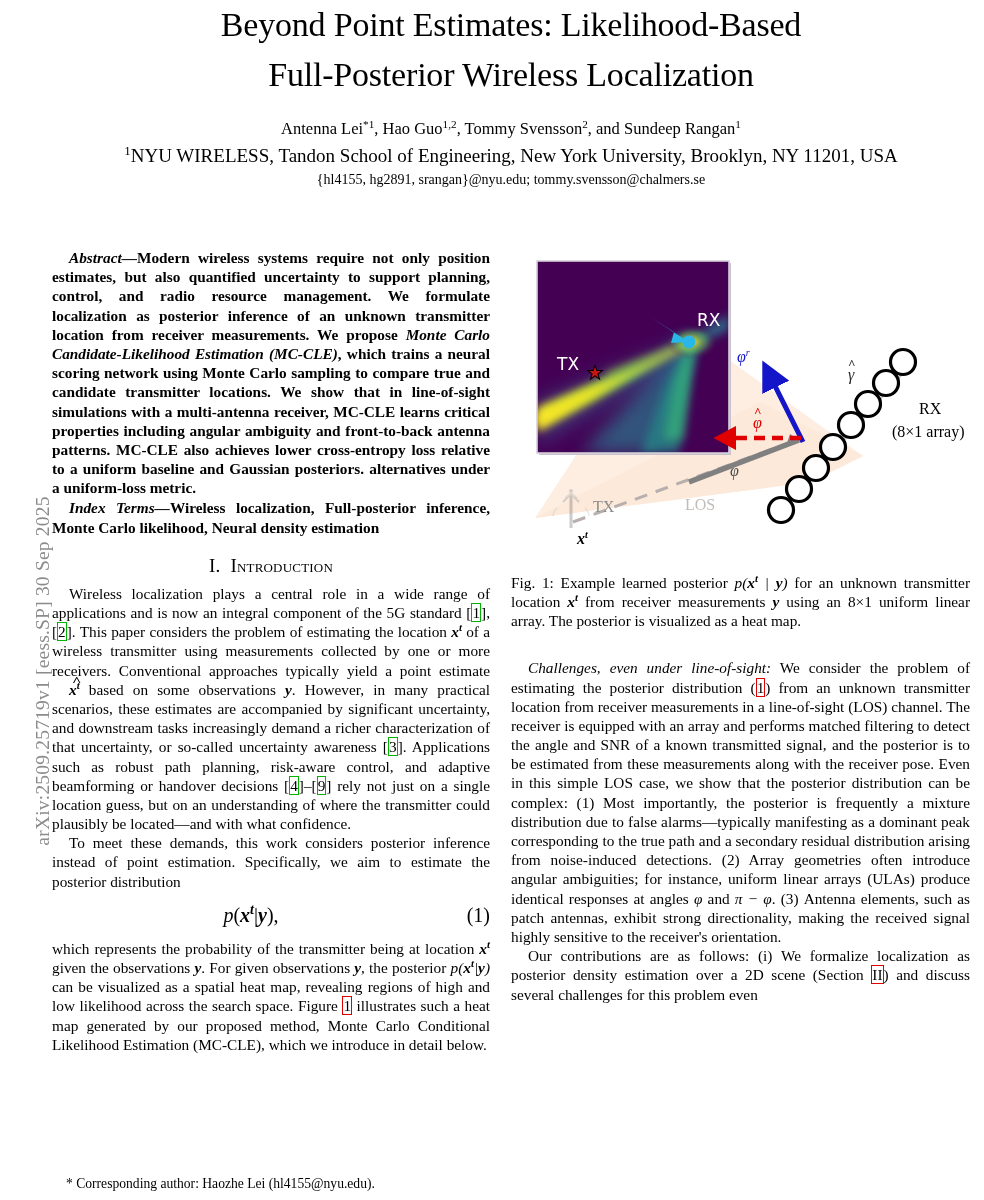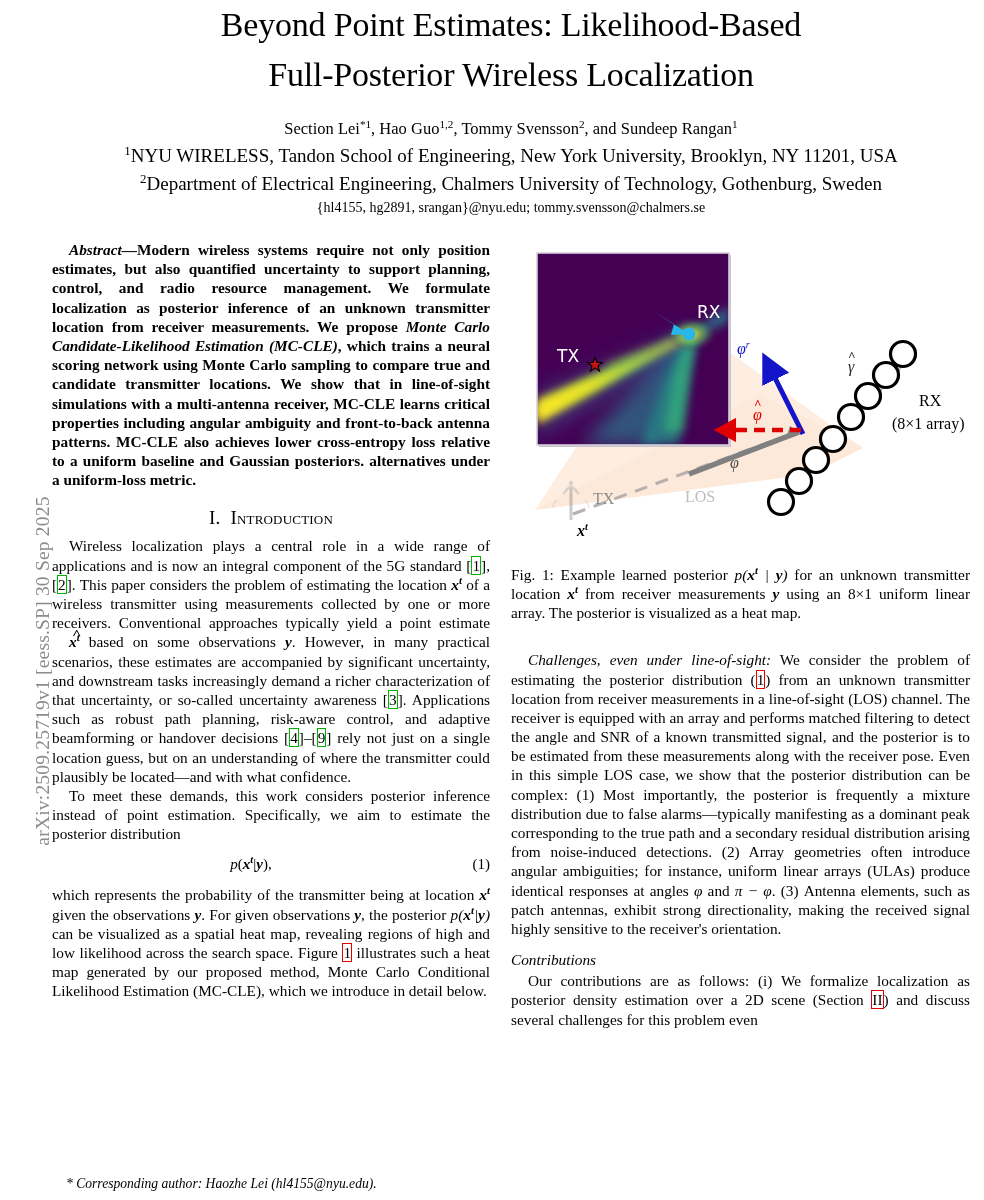--- a/index.html
+++ b/index.html
@@ -56,21 +56,21 @@
     font-size: 16.5px;
     line-height: 1.48;
   }
   #authors-block .aff { font-size: 19px; }
   #authors-block .emails { font-size: 14px; }
   sup { font-size: 0.68em; vertical-align: super; line-height: 0; }
 
   
   #cols {
     position: absolute;
-    left: 52px; top: 240px;
+    left: 52px; top: 248px;
     width: 918px;
     display: flex;
     gap: 21px;
   }
   .col { width: 459px; }
   .col-l { width: 459px; }
   .col-r { width: 459px; }
 
   p {
     margin: 0;
@@ -124,34 +124,34 @@
   }
 
   
   .cite { color: #000; border: 1.1px solid #00b300; padding: 0 0px; line-height: 1; }
   .refbox { color: #000; border: 1.1px solid #e00000; padding: 0 0px; line-height: 1; }
 
   
   .eq-row {
     display: flex; align-items: center;
     margin: 13px 0 12px 0;
-    font-size: 15px;
+    font-size: 20px;
   }
   .eq-body { flex: 1; text-align: center; }
   .eq-num { width: 40px; text-align: right; }
 
   
   #footnote {
     position: absolute;
     left: 52px; bottom: 8px;
     width: 459px;
     font-size: 13.6px;
     padding-top: 5px;
   }
-  #footnote .fn-text { padding-left: 14px; font-style: italic; }
+  #footnote .fn-text { padding-left: 14px; }
 
   
   #figure { position: relative; width: 459px; height: 318px; margin: 2px 0 0 0; }
   #fig-svg { position: absolute; left: 0; top: 0; }
 
   #figcaption {
     font-size: 15.3px;
     line-height: 1.25;
     text-align: justify;
     margin-top: 5px;
@@ -174,37 +174,37 @@
 
 <div id="page">
 
   <h1 id="title">
     <span class="tl">Beyond Point Estimates: Likelihood-Based</span>
     <span class="tl">Full-Posterior Wireless Localization</span>
   </h1>
 
   <div id="authors-block">
     <div>
-      <span>Section Lei</span><sup>*1</sup>,
+      <span>Antenna Lei</span><sup>*1</sup>,
       <span>Hao Guo</span><sup>1,2</sup>,
       <span>Tommy Svensson</span><sup>2</sup>,
       <span>and</span>
       <span>Sundeep Rangan</span><sup>1</sup>
     </div>
     <div class="aff"><sup>1</sup><span>NYU WIRELESS, Tandon School of Engineering, New York University, Brooklyn, NY 11201, USA</span></div>
-    <div class="aff"><sup>2</sup><span>Department of Electrical Engineering, Chalmers University of Technology, Gothenburg, Sweden</span></div>
     <div class="emails">{hl4155, hg2891, srangan}@nyu.edu; tommy.svensson@chalmers.se</div>
   </div>
 
   <div id="cols">
 
     <div class="col col-l">
 
       <div class="abstract">
         <p class="abs-p1"><span class="lead">Abstract—</span><span>Modern wireless systems require not only position estimates, but also quantified uncertainty to support planning, control, and radio resource management. We formulate localization as posterior inference of an unknown transmitter location from receiver measurements. We propose </span><em>Monte Carlo Candidate-Likelihood Estimation (MC-CLE)</em><span>, which trains a neural scoring network using Monte Carlo sampling to compare true and candidate transmitter locations. We show that in line-of-sight simulations with a multi-antenna receiver, MC-CLE learns critical properties including angular ambiguity and front-to-back antenna patterns. MC-CLE also achieves lower cross-entropy loss relative to a uniform baseline and Gaussian posteriors. alternatives under a uniform-loss metric.</span></p>
+        <p class="abs-p2"><span class="lead">Index Terms—</span><span>Wireless localization, Full-posterior inference, Monte Carlo likelihood, Neural density estimation</span></p>
       </div>
 
       <h2 class="sec"><span>I.</span>&nbsp;&nbsp;<span class="sc">Introduction</span></h2>
 
       <p class="ind"><span>Wireless localization plays a central role in a wide range of applications and is now an integral component of the 5G standard [</span><span class="cite">1</span><span>], [</span><span class="cite">2</span><span>]. This paper considers the problem of estimating the location </span><span class="mb"><span>x</span><span class="msup">t</span></span><span> of a wireless transmitter using measurements collected by one or more receivers. Conventional approaches typically yield a point estimate </span><span class="mb hatwrap"><span class="hatmark">^</span><span>x</span><span class="msup">t</span></span><span> based on some observations </span><span class="mb">y</span><span>. However, in many practical scenarios, these estimates are accompanied by significant uncertainty, and downstream tasks increasingly demand a richer characterization of that uncertainty, or so-called uncertainty awareness [</span><span class="cite">3</span><span>]. Applications such as robust path planning, risk-aware control, and adaptive beamforming or handover decisions [</span><span class="cite">4</span><span>]–[</span><span class="cite">9</span><span>] rely not just on a single location guess, but on an understanding of where the transmitter could plausibly be located—and with what confidence.</span></p>
 
       <p class="ind">To meet these demands, this work considers posterior inference instead of point estimation. Specifically, we aim to estimate the posterior distribution</p>
 
       <div class="eq-row">
         <div class="eq-body">
@@ -337,21 +337,20 @@
           </g>
           <text class="diag-label" x="408" y="164">RX</text>
           <text class="diag-label" x="381" y="187">(8×1 array)</text>
         </svg>
       </div>
 
       <p id="figcaption"><span>Fig. 1: Example learned posterior </span><span class="mi">p(<span class="mb">x<span class="msup">t</span></span> | <span class="mb">y</span>)</span><span> for an unknown transmitter location </span><span class="mb">x<span class="msup">t</span></span><span> from receiver measurements </span><span class="mb">y</span><span> using an 8×1 uniform linear array. The posterior is visualized as a heat map.</span></p>
 
       <p class="ind" style="margin-top:28px"><em>Challenges, even under line-of-sight:</em><span> We consider the problem of estimating the posterior distribution (</span><span class="refbox">1</span><span>) from an unknown transmitter location from receiver measurements in a line-of-sight (LOS) channel. The receiver is equipped with an array and performs matched filtering to detect the angle and SNR of a known transmitted signal, and the posterior is to be estimated from these measurements along with the receiver pose. Even in this simple LOS case, we show that the posterior distribution can be complex: (1) Most importantly, the posterior is frequently a mixture distribution due to false alarms—typically manifesting as a dominant peak corresponding to the true path and a secondary residual distribution arising from noise-induced detections. (2) Array geometries often introduce angular ambiguities; for instance, uniform linear arrays (ULAs) produce identical responses at angles </span><span class="mi">φ</span><span> and </span><span class="mi">π − φ</span><span>. (3) Antenna elements, such as patch antennas, exhibit strong directionality, making the received signal highly sensitive to the receiver's orientation.</span></p>
 
-      <h3 class="subsec">Contributions</h3>
 
       <p class="ind"><span>Our contributions are as follows: (i) We formalize localization as posterior density estimation over a 2D scene (Section </span><span class="refbox">II</span><span>) and discuss several challenges for this problem even</span></p>
     </div>
   </div>
 
   <div id="footnote">
     <div class="fn-text"><span>*</span> <span>Corresponding author: Haozhe Lei (hl4155@nyu.edu).</span></div>
   </div>
 
 </div>

